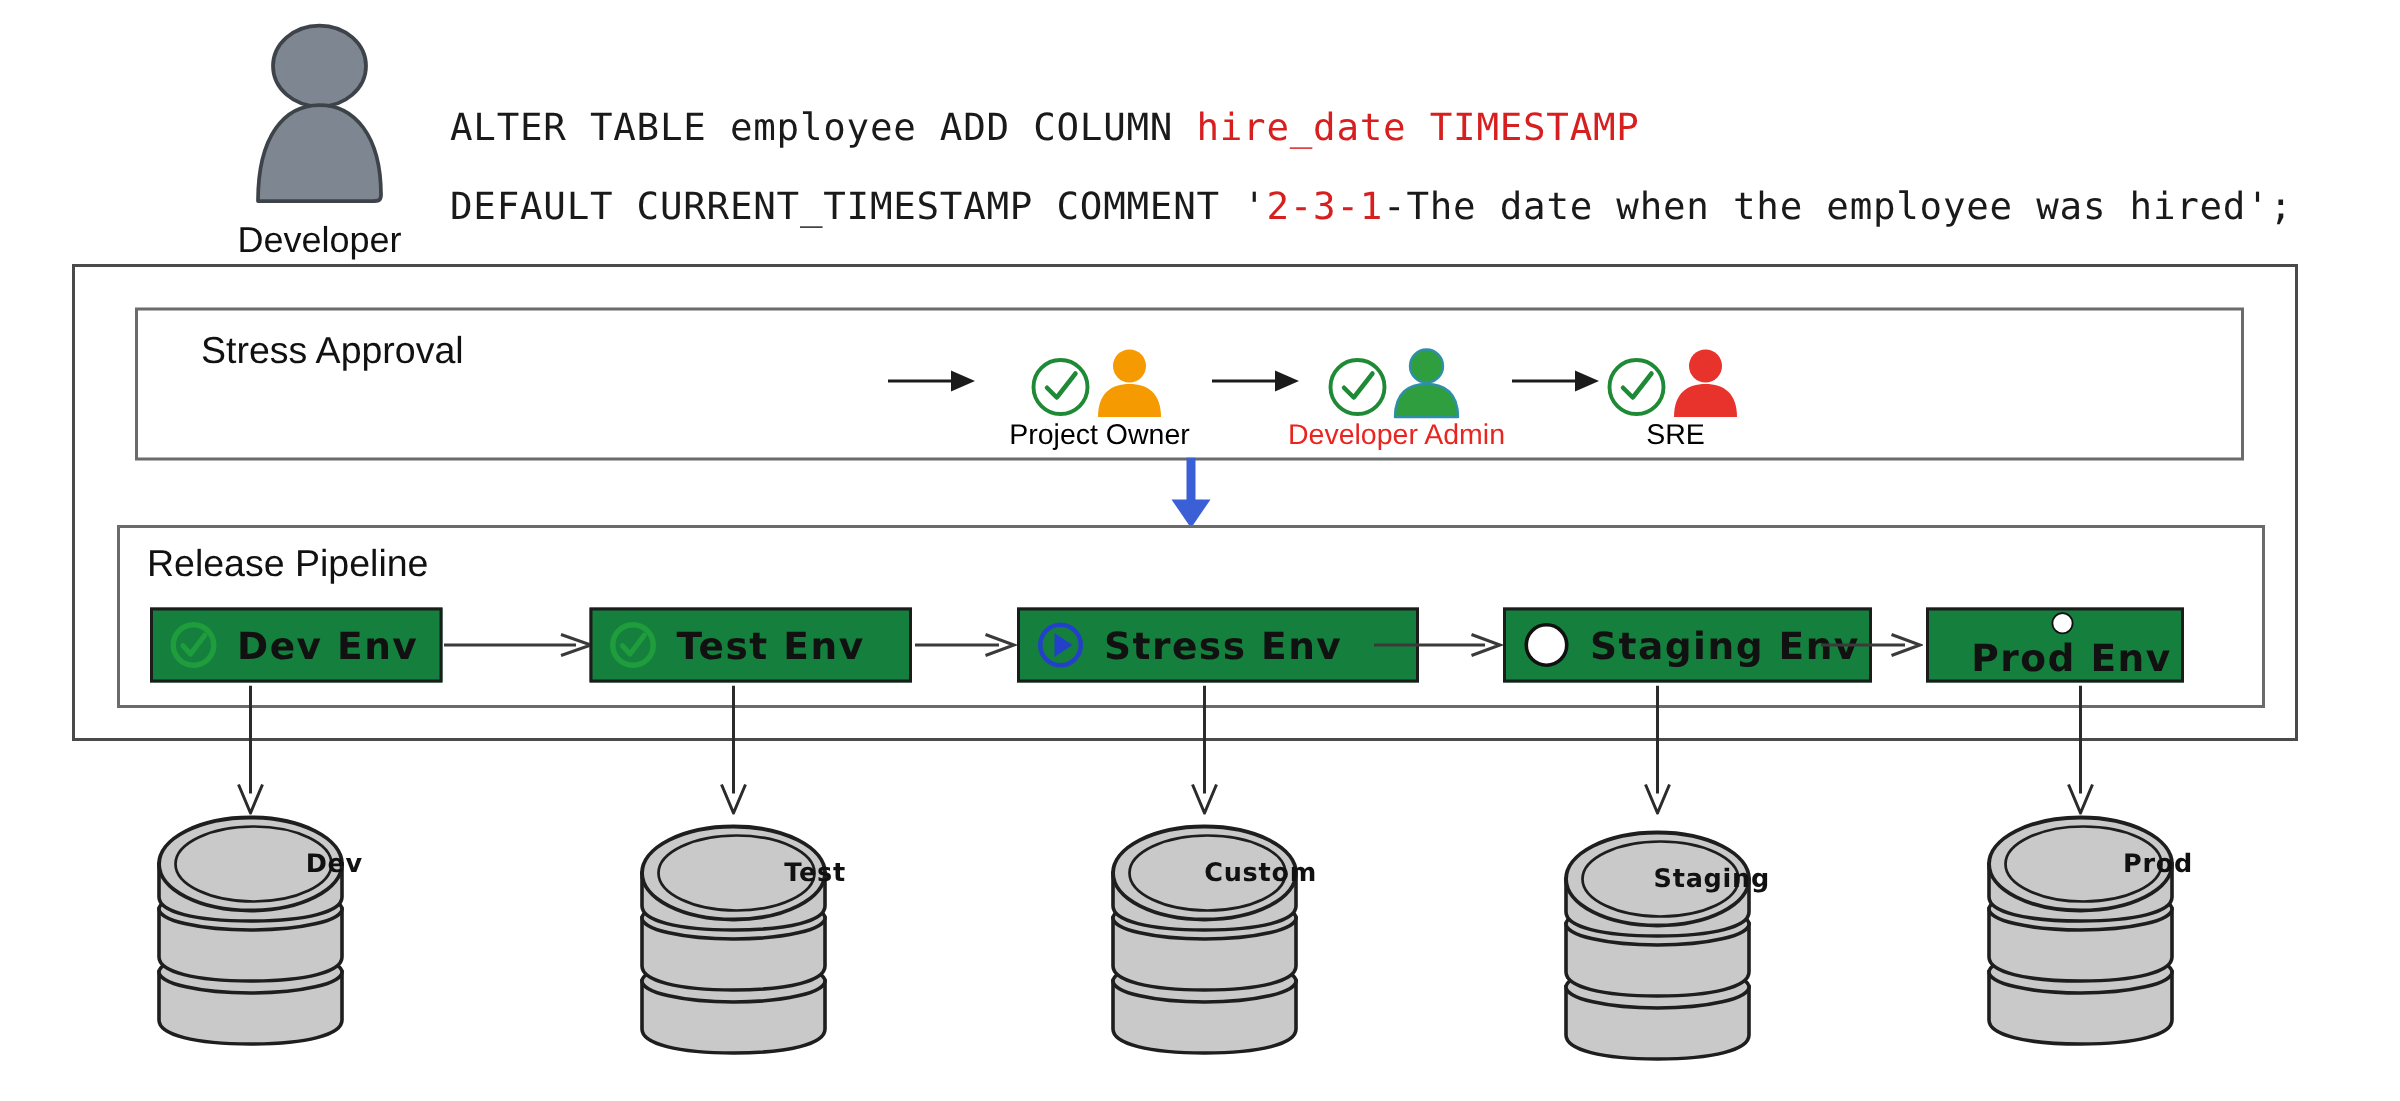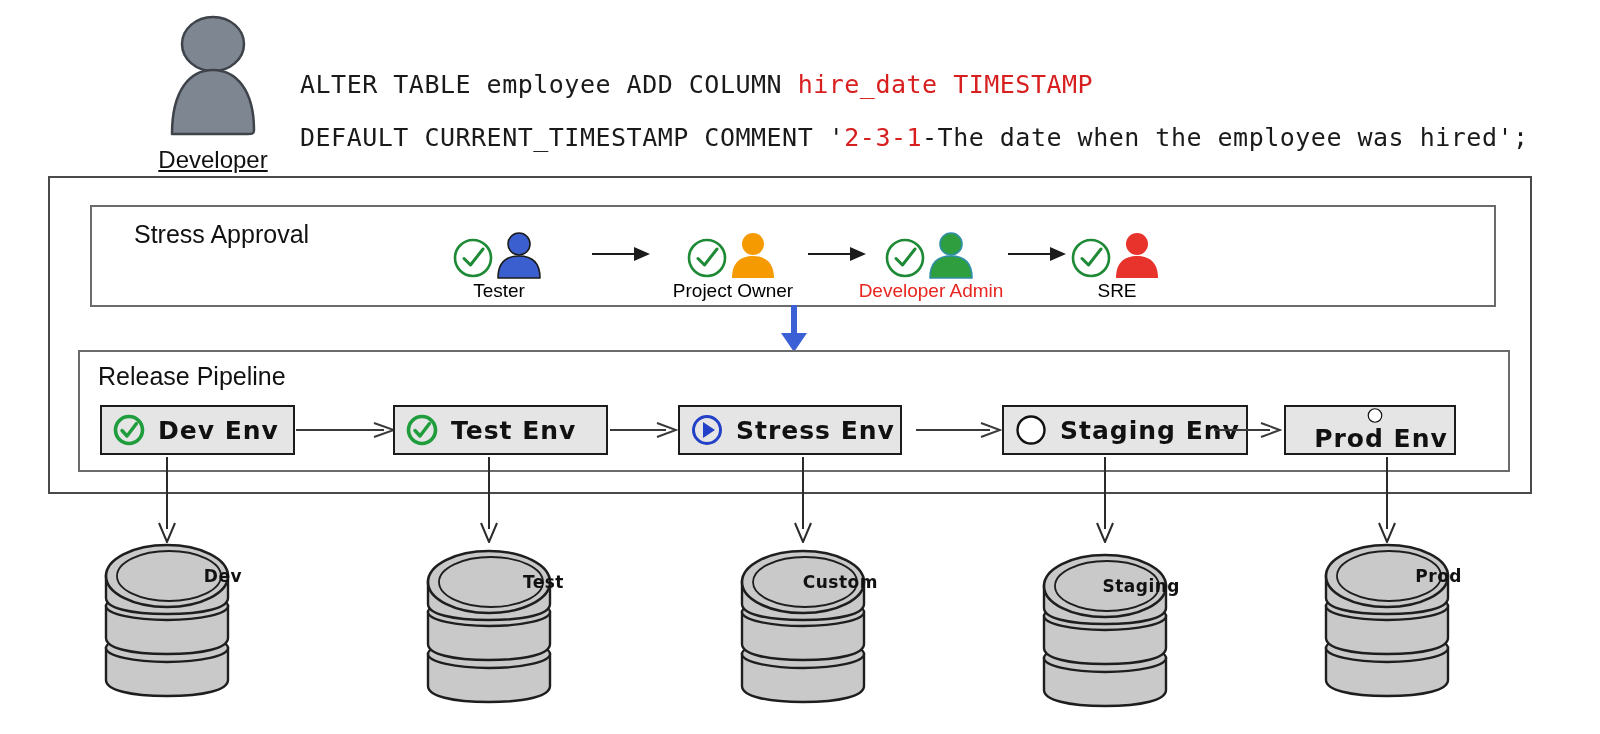--- a/index.html
+++ b/index.html
@@ -36,21 +36,20 @@
     color: #1a1a1a;
   }
   #sql-block .hl { color: #d81f1f; }
 
   
   #developer-group { left: 148px; top: 14px; width: 130px; text-align: center; }
   #developer-label {
     font-size: 24px;
     color: #111;
     margin-top: 4px;
-    text-decoration: underline;
   }
 
   
   #outer-frame {
     left: 48px; top: 176px;
     width: 1484px; height: 318px;
     border: 2px solid #4a4a4a;
     background: #fff;
     box-sizing: border-box;
   }
@@ -109,21 +108,21 @@
 
   
   #blue-connector { left: 776px; top: 305px; }
 
   
   .env-box {
     position: absolute;
     top: 405px;
     height: 50px;
     border: 2px solid #1c1c1c;
-    background: #e5e5e5;
+    background: #15803d;
     box-sizing: border-box;
     display: flex;
     align-items: center;
     padding-left: 10px;
   }
   .env-box .env-label {
     font-family: "DejaVu Sans", sans-serif;
     font-size: 25px;
     font-weight: 700;
     letter-spacing: 1px;
@@ -166,33 +165,20 @@
     <div id="developer-label">Developer</div>
   </div>
 
   <div class="abs" id="sql-block"><div><span>ALTER TABLE employee ADD COLUMN </span><span class="hl">hire_date TIMESTAMP</span></div><div><span>DEFAULT CURRENT_TIMESTAMP COMMENT '</span><span class="hl">2-3-1</span><span>-The date when the employee was hired';</span></div></div>
 
   <div class="abs" id="outer-frame"></div>
 
   <div class="abs" id="approval-panel"></div>
   <div class="panel-title" id="approval-title">Stress Approval</div>
 
-  <div class="approver" style="left:424px;">
-    <div class="icons">
-      <svg class="chk" width="44" height="44" viewBox="0 0 44 44">
-        <circle cx="22" cy="22" r="18" fill="none" stroke="#1f8a36" stroke-width="2.6"></circle>
-        <path d="M13 22.5 L19.5 29 L32 13" fill="none" stroke="#1f8a36" stroke-width="3" stroke-linecap="round" stroke-linejoin="round"></path>
-      </svg>
-      <svg class="person" width="56" height="48" viewBox="0 0 56 48">
-        <circle cx="28" cy="12" r="11" fill="#3c5fd0" stroke="#1b1b1b" stroke-width="1.6"></circle>
-        <path d="M7 46 C7 30 16 24 28 24 C40 24 49 30 49 46 Z" fill="#3c5fd0" stroke="#1b1b1b" stroke-width="1.6" stroke-linejoin="round"></path>
-      </svg>
-    </div>
-    <div class="name">Tester</div>
-  </div>
 
   <svg class="approval-arrow" style="left:592px;" width="60" height="18" viewBox="0 0 60 18">
     <line x1="0" y1="9" x2="44" y2="9" stroke="#1b1b1b" stroke-width="2"></line>
     <path d="M42 2 L58 9 L42 16 Z" fill="#1b1b1b"></path>
   </svg>
 
   <div class="approver" style="left:658px;">
     <div class="icons">
       <svg class="chk" width="44" height="44" viewBox="0 0 44 44">
         <circle cx="22" cy="22" r="18" fill="none" stroke="#1f8a36" stroke-width="2.6"></circle>
@@ -269,21 +255,21 @@
       <circle cx="17" cy="17" r="13.5" fill="none" stroke="#1f9d3d" stroke-width="3.6"></circle>
       <path d="M10 17.5 L15 23 L24.5 10.5" fill="none" stroke="#1f9d3d" stroke-width="3.4" stroke-linecap="round" stroke-linejoin="round"></path>
     </svg>
     <span class="env-label">Test Env</span>
   </div>
   <svg class="env-arrow" style="left:610px;" width="68" height="16" viewBox="0 0 68 16">
     <line x1="0" y1="8" x2="56" y2="8" stroke="#3a3a3a" stroke-width="2"></line>
     <path d="M47 1 L66 8 L47 15" fill="none" stroke="#3a3a3a" stroke-width="2"></path>
   </svg>
 
-  <div class="env-box" style="left:678px; width:224px;">
+  <div class="env-box" style="left:678px; width:268px;">
     <svg width="34" height="34" viewBox="0 0 34 34">
       <circle cx="17" cy="17" r="13.5" fill="none" stroke="#2340c8" stroke-width="3"></circle>
       <path d="M13 9 L25 17 L13 25 Z" fill="#2340c8"></path>
     </svg>
     <span class="env-label">Stress Env</span>
   </div>
   <svg class="env-arrow" style="left:916px;" width="86" height="16" viewBox="0 0 86 16">
     <line x1="0" y1="8" x2="74" y2="8" stroke="#3a3a3a" stroke-width="2"></line>
     <path d="M65 1 L84 8 L65 15" fill="none" stroke="#3a3a3a" stroke-width="2"></path>
   </svg>

